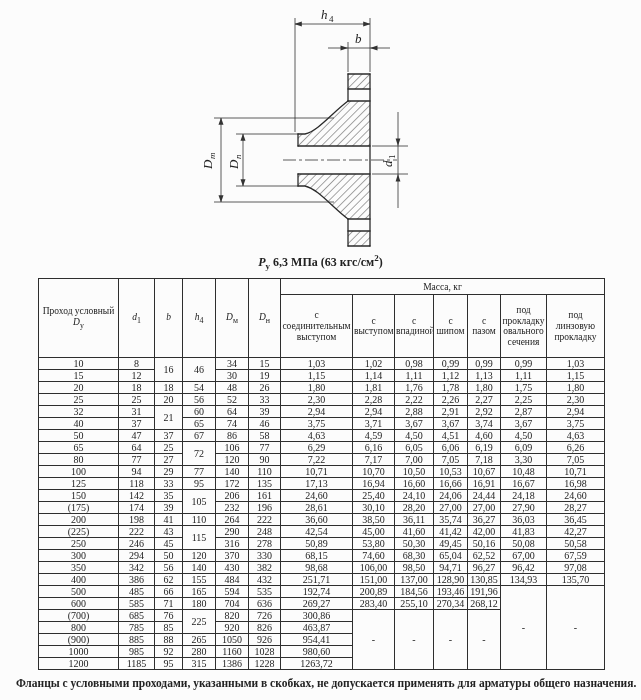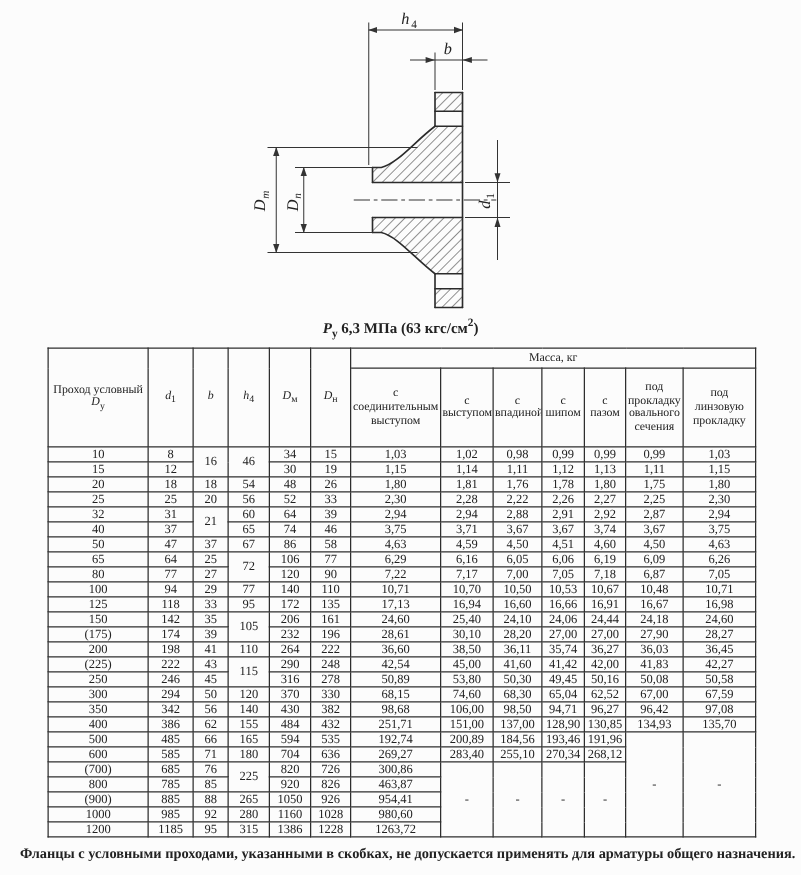--- a/index.html
+++ b/index.html
@@ -307,21 +307,21 @@
         <td>80</td>
         <td>77</td>
         <td>27</td>
         <td>120</td>
         <td>90</td>
         <td>7,22</td>
         <td>7,17</td>
         <td>7,00</td>
         <td>7,05</td>
         <td>7,18</td>
-        <td>6,87</td>
+        <td>3,30</td>
         <td>7,05</td>
       </tr>
       <tr>
         <td>100</td>
         <td>94</td>
         <td>29</td>
         <td>77</td>
         <td>140</td>
         <td>110</td>
         <td>10,71</td>

